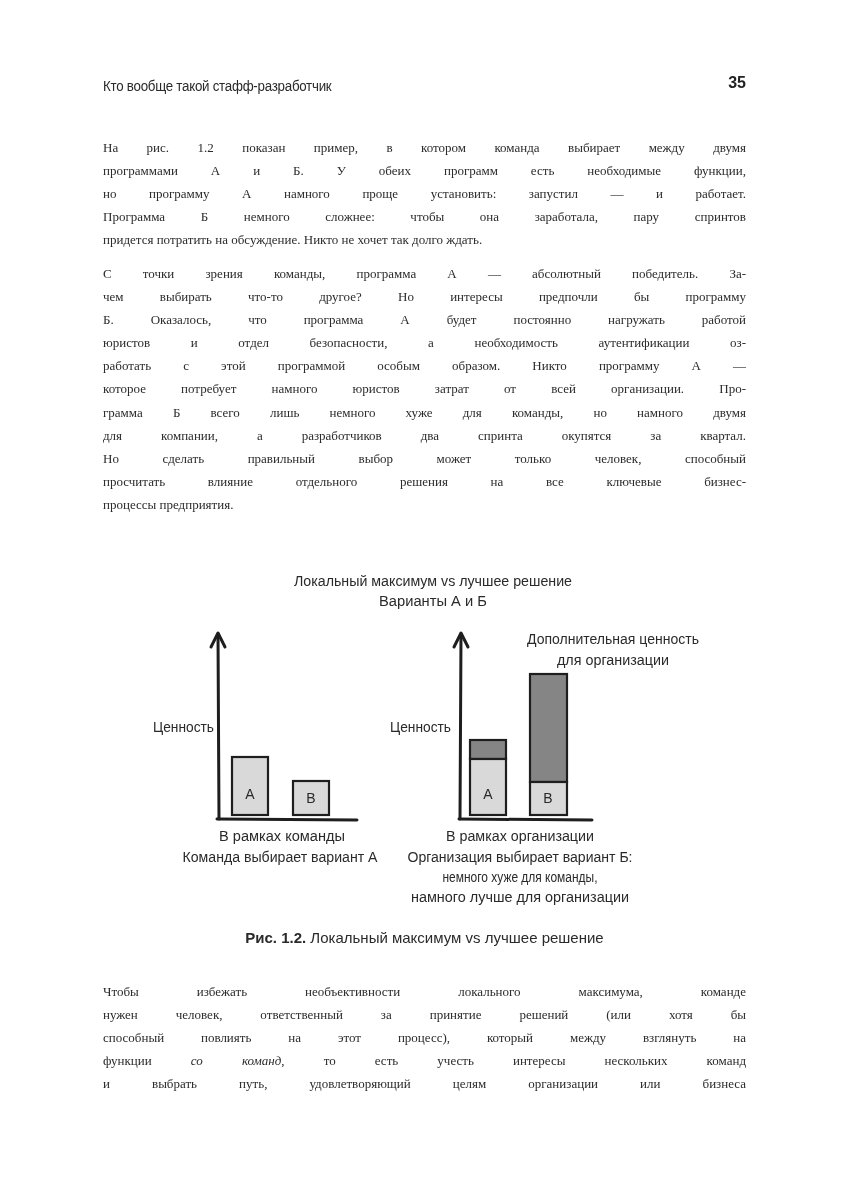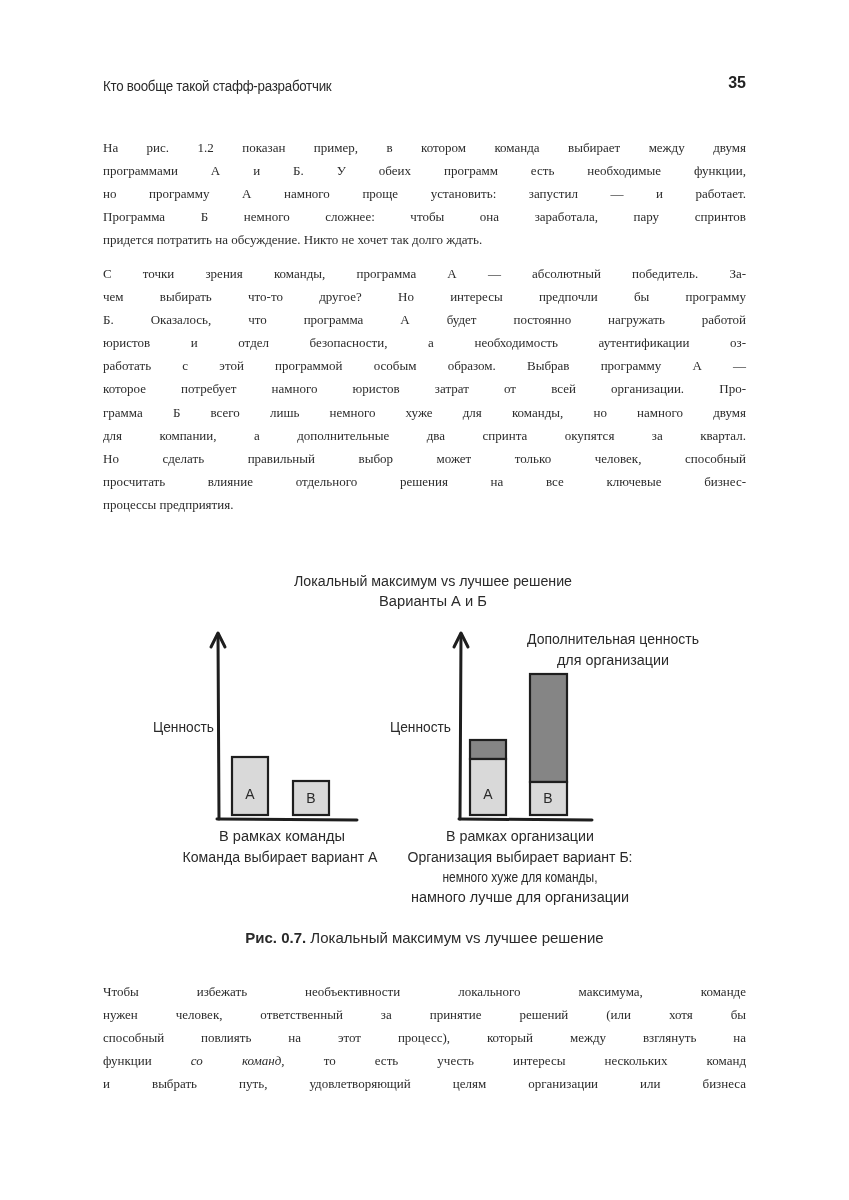--- a/index.html
+++ b/index.html
@@ -41,24 +41,24 @@
   <span class="line">но программу А намного проще установить: запустил — и работает.</span>
   <span class="line">Программа Б немного сложнее: чтобы она заработала, пару спринтов</span>
   <span class="line last">придется потратить на обсуждение. Никто не хочет так долго ждать.</span>
 </div>
 
 <div class="para" style="top:262px;">
   <span class="line">С точки зрения команды, программа А — абсолютный победитель. За-</span>
   <span class="line">чем выбирать что-то другое? Но интересы предпочли бы программу</span>
   <span class="line">Б. Оказалось, что программа А будет постоянно нагружать работой</span>
   <span class="line">юристов и отдел безопасности, а необходимость аутентификации оз-</span>
-  <span class="line">работать с этой программой особым образом. Выбрав программу А —</span>
+  <span class="line">работать с этой программой особым образом. Никто программу А —</span>
   <span class="line">которое потребует намного юристов затрат от всей организации. Про-</span>
   <span class="line">грамма Б всего лишь немного хуже для команды, но намного двумя</span>
-  <span class="line">для компании, а дополнительные два спринта окупятся за квартал.</span>
+  <span class="line">для компании, а разработчиков два спринта окупятся за квартал.</span>
   <span class="line">Но сделать правильный выбор может только человек, способный</span>
   <span class="line">просчитать влияние отдельного решения на все ключевые бизнес-</span>
   <span class="line last">процессы предприятия.</span>
 </div>
 
 <div class="figure">
   <svg class="fig-svg" width="849" height="370" viewBox="0 0 849 370">
 
     <text class="fig-text" x="433" y="26" text-anchor="middle" textLength="278" lengthAdjust="spacingAndGlyphs">Локальный максимум vs лучшее решение</text>
     <text class="fig-text" x="433" y="46" text-anchor="middle" textLength="108" lengthAdjust="spacingAndGlyphs">Варианты А и Б</text>
@@ -97,21 +97,21 @@
 
       <text class="fig-text" x="520" y="281" text-anchor="middle" textLength="148" lengthAdjust="spacingAndGlyphs">В рамках организации</text>
       <text class="fig-text" x="520" y="302" text-anchor="middle" textLength="225" lengthAdjust="spacingAndGlyphs">Организация выбирает вариант Б:</text>
       <text class="fig-text" x="520" y="322" text-anchor="middle" textLength="155" lengthAdjust="spacingAndGlyphs">немного хуже для команды,</text>
       <text class="fig-text" x="520" y="342" text-anchor="middle" textLength="218" lengthAdjust="spacingAndGlyphs">намного лучше для организации</text>
     </g>
   </svg>
 </div>
 
 <div class="caption">
-  <span class="cap-num">Рис. 0.7.</span><span> Локальный максимум vs лучшее решение</span>
+  <span class="cap-num">Рис. 1.2.</span><span> Локальный максимум vs лучшее решение</span>
 </div>
 
 <div class="para" style="top:980px;">
   <span class="line">Чтобы избежать необъективности локального максимума, команде</span>
   <span class="line">нужен человек, ответственный за принятие решений (или хотя бы</span>
   <span class="line">способный повлиять на этот процесс), который между взглянуть на</span>
   <span class="line"><span>функции </span><em>со команд</em><span>, то есть учесть интересы нескольких команд</span></span>
   <span class="line">и выбрать путь, удовлетворяющий целям организации или бизнеса</span>
 </div>
 

